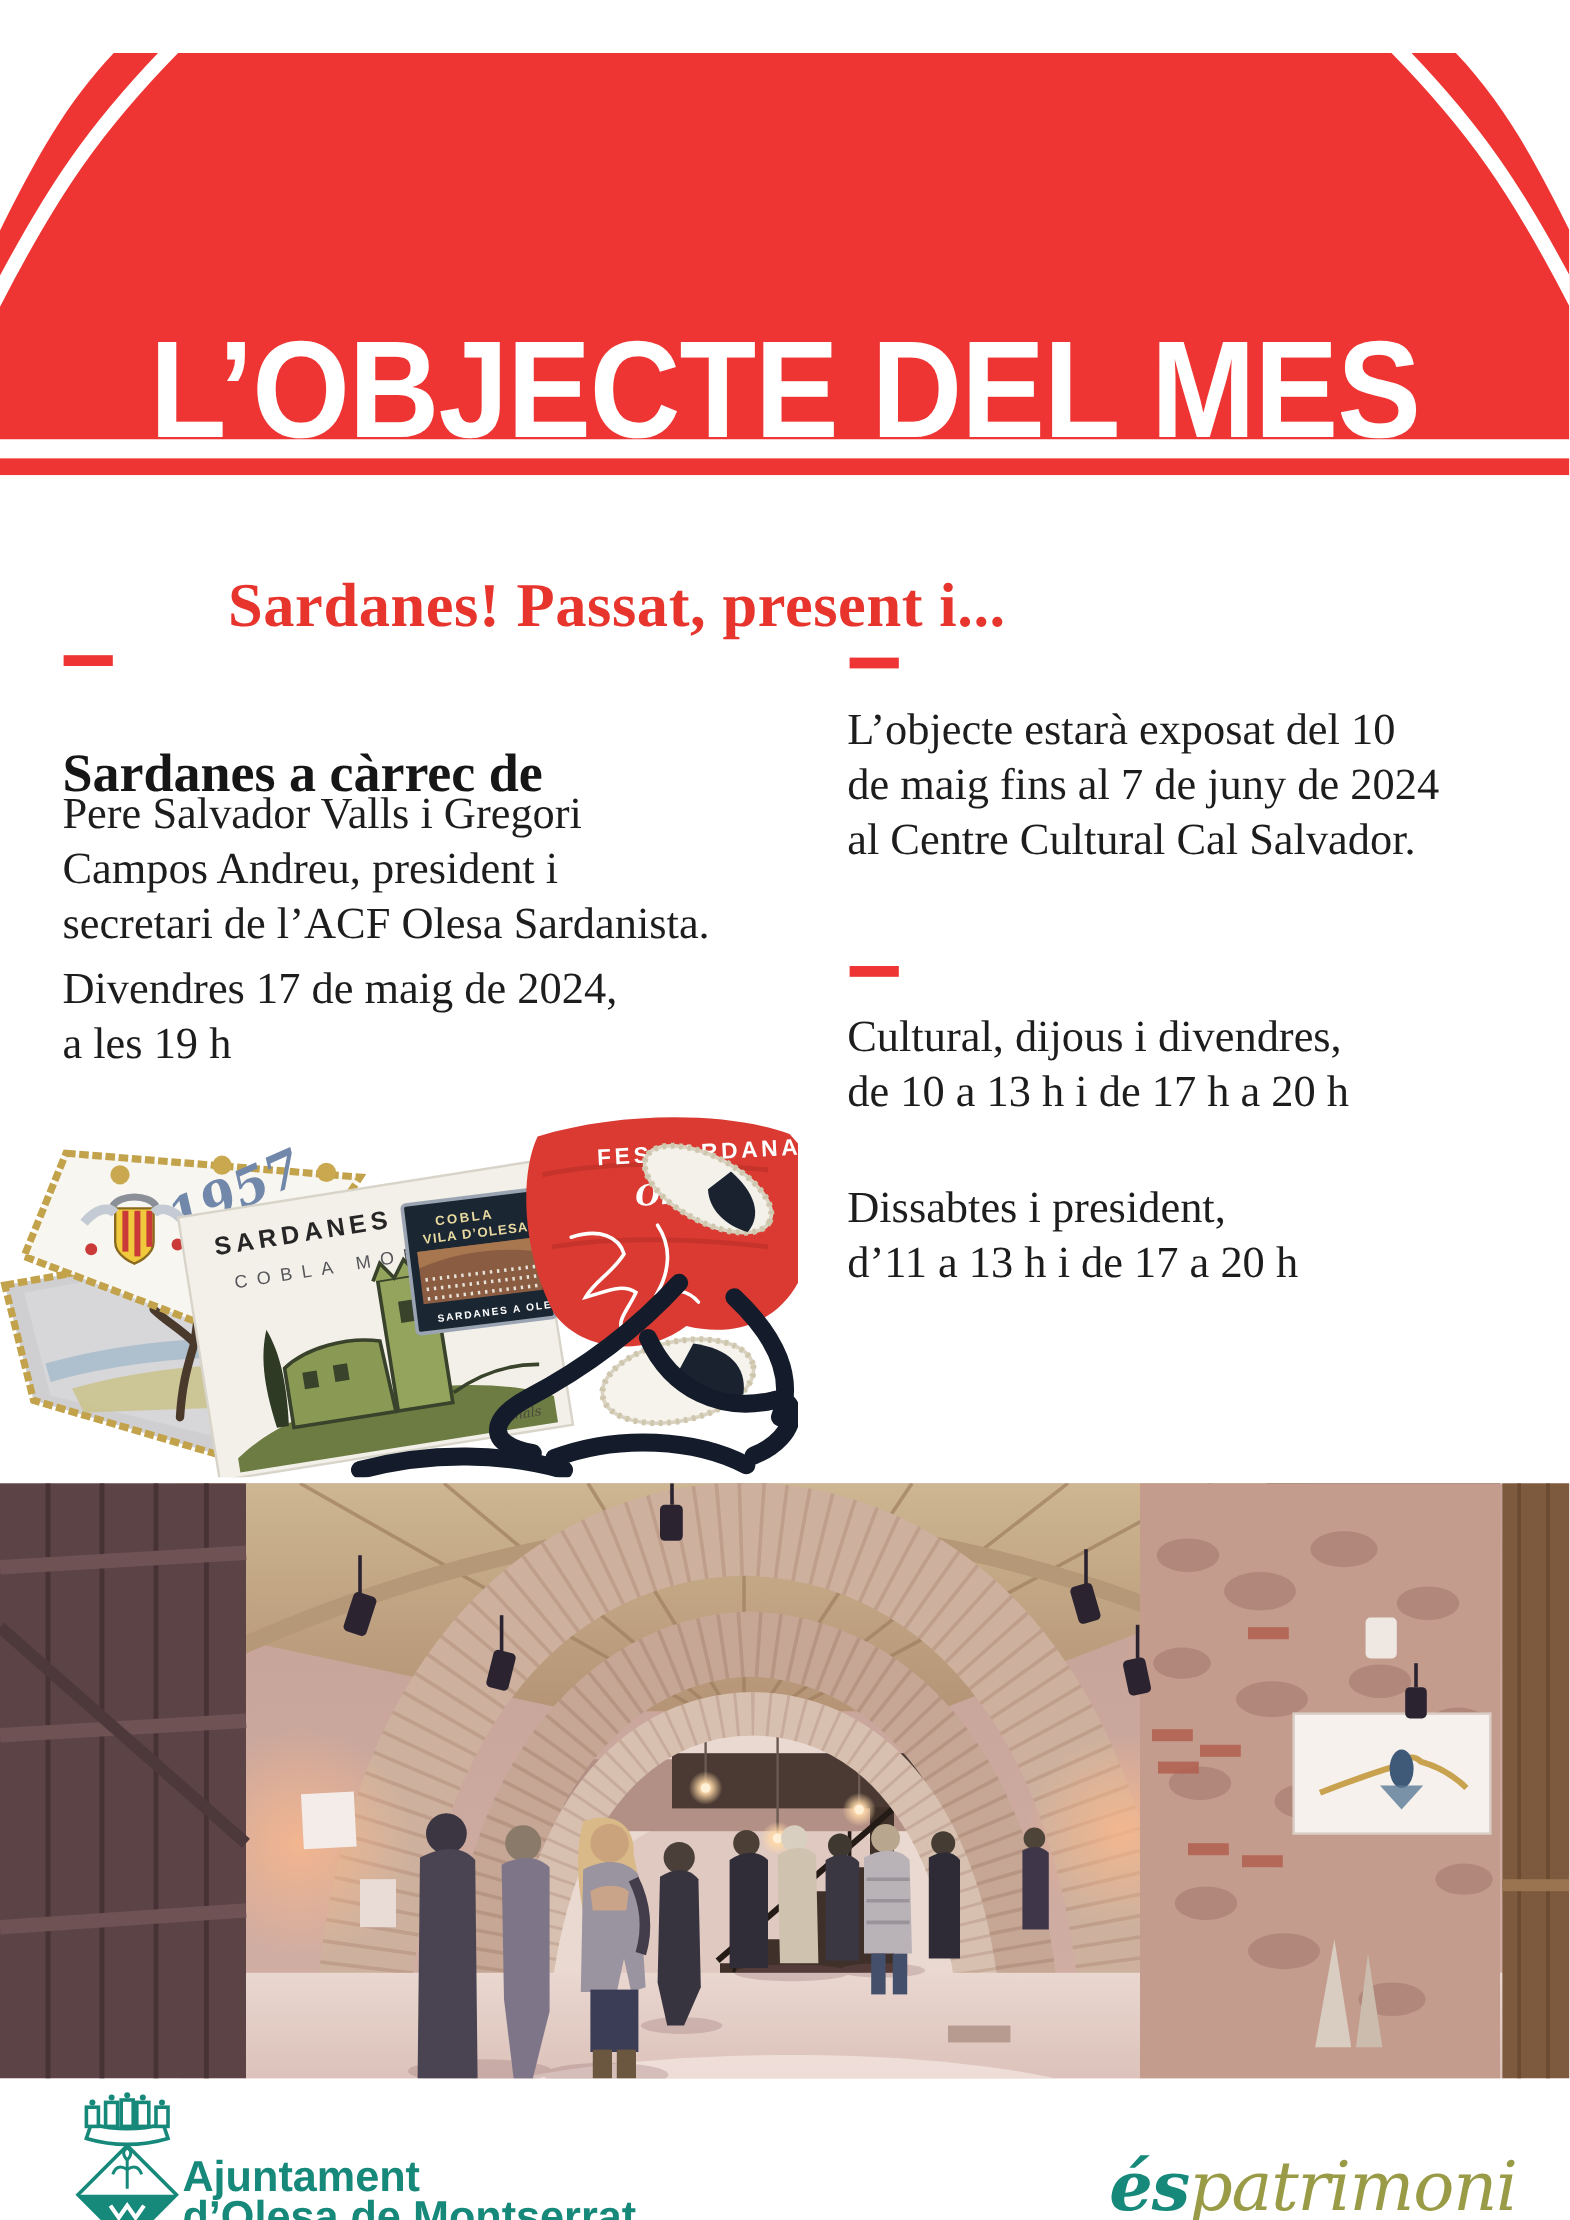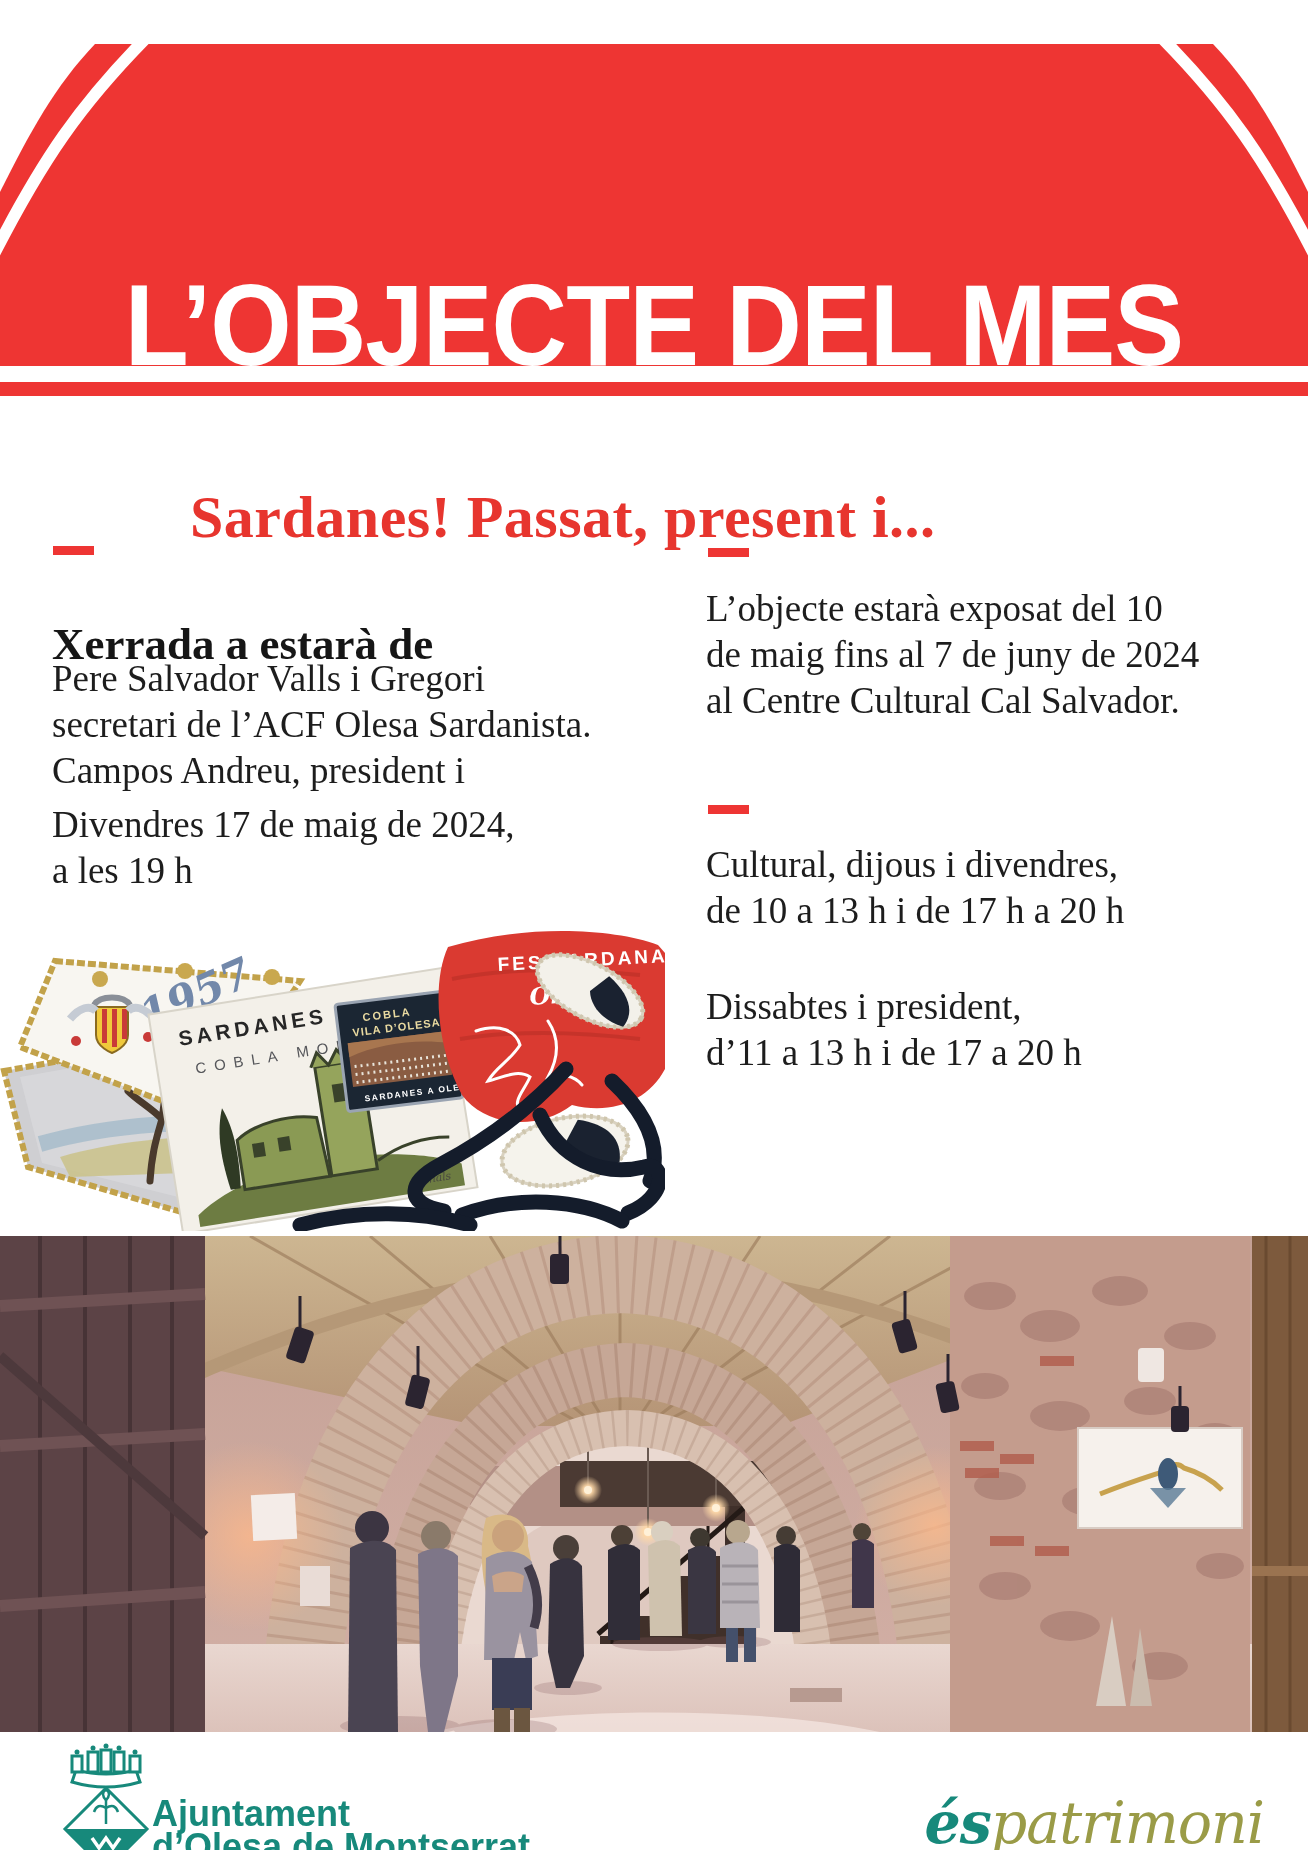--- a/index.html
+++ b/index.html
@@ -10,21 +10,21 @@
   
   .header-svg{position:absolute;top:0;left:0;width:1308px;height:352px;display:block;}
   .poster-title{
     position:absolute;top:147px;left:0;width:1308px;text-align:center;
     font-family:"Liberation Sans",sans-serif;font-weight:700;font-size:115px;
     line-height:1;color:#ffffff;letter-spacing:-1px;white-space:nowrap;
     transform:scaleX(.91);transform-origin:50% 0;
   }
   
   .subtitle{
-    position:absolute;top:389px;left:190px;font-weight:700;font-size:60px;
+    position:absolute;top:389px;left:190px;font-weight:700;font-size:52px;
     color:var(--title-red,#e7352e);letter-spacing:.5px;white-space:nowrap;
   }
   .dash{position:absolute;width:41px;height:9px;background:var(--accent-red,#ee3533);}
   
   .col-heading{
     position:absolute;font-weight:700;font-size:45px;line-height:1.1;color:#161616;white-space:nowrap;
   }
   .body-par{position:absolute;font-size:37px;line-height:46px;color:#1d1d1d;white-space:nowrap;}
   
   figure{margin:0;padding:0;}
@@ -53,25 +53,25 @@
     <path d="M 0 148 C 30 88 55 42 95 0 L 1213 0 C 1253 42 1278 88 1308 148 L 1308 322 L 0 322 Z" fill="var(--accent-red,#EE3533)"></path>
     <path d="M -8 214 C 42 116 80 60 152 -12" fill="none" stroke="#ffffff" stroke-width="12"></path>
     <path d="M 1316 214 C 1266 116 1228 60 1156 -12" fill="none" stroke="#ffffff" stroke-width="12"></path>
     <rect x="0" y="338" width="1308" height="14" fill="var(--accent-red,#EE3533)"></rect>
   </svg>
   <h1 class="poster-title">L’OBJECTE DEL MES</h1>
 
   <h2 class="subtitle">Sardanes! Passat, present i...</h2>
 
   <div class="dash" style="top:502px;left:53px;"></div>
-  <h3 class="col-heading" style="top:531px;left:52px;">Xerrada a estarà de</h3>
+  <h3 class="col-heading" style="top:531px;left:52px;">Sardanes a càrrec de</h3>
   <div class="body-par" style="top:612px;left:52px;">
     <div>Pere Salvador Valls i Gregori</div>
+    <div>Campos Andreu, president i</div>
     <div>secretari de l’ACF Olesa Sardanista.</div>
-    <div>Campos Andreu, president i</div>
   </div>
   <div class="body-par" style="top:758px;left:52px;">
     <div>Divendres 17 de maig de 2024,</div>
     <div>a les 19 h</div>
   </div>
 
   <div class="dash" style="top:504px;left:708px;"></div>
   <div class="body-par" style="top:542px;left:706px;">
     <div>L’objecte estarà exposat del 10</div>
     <div>de maig fins al 7 de juny de 2024</div>

